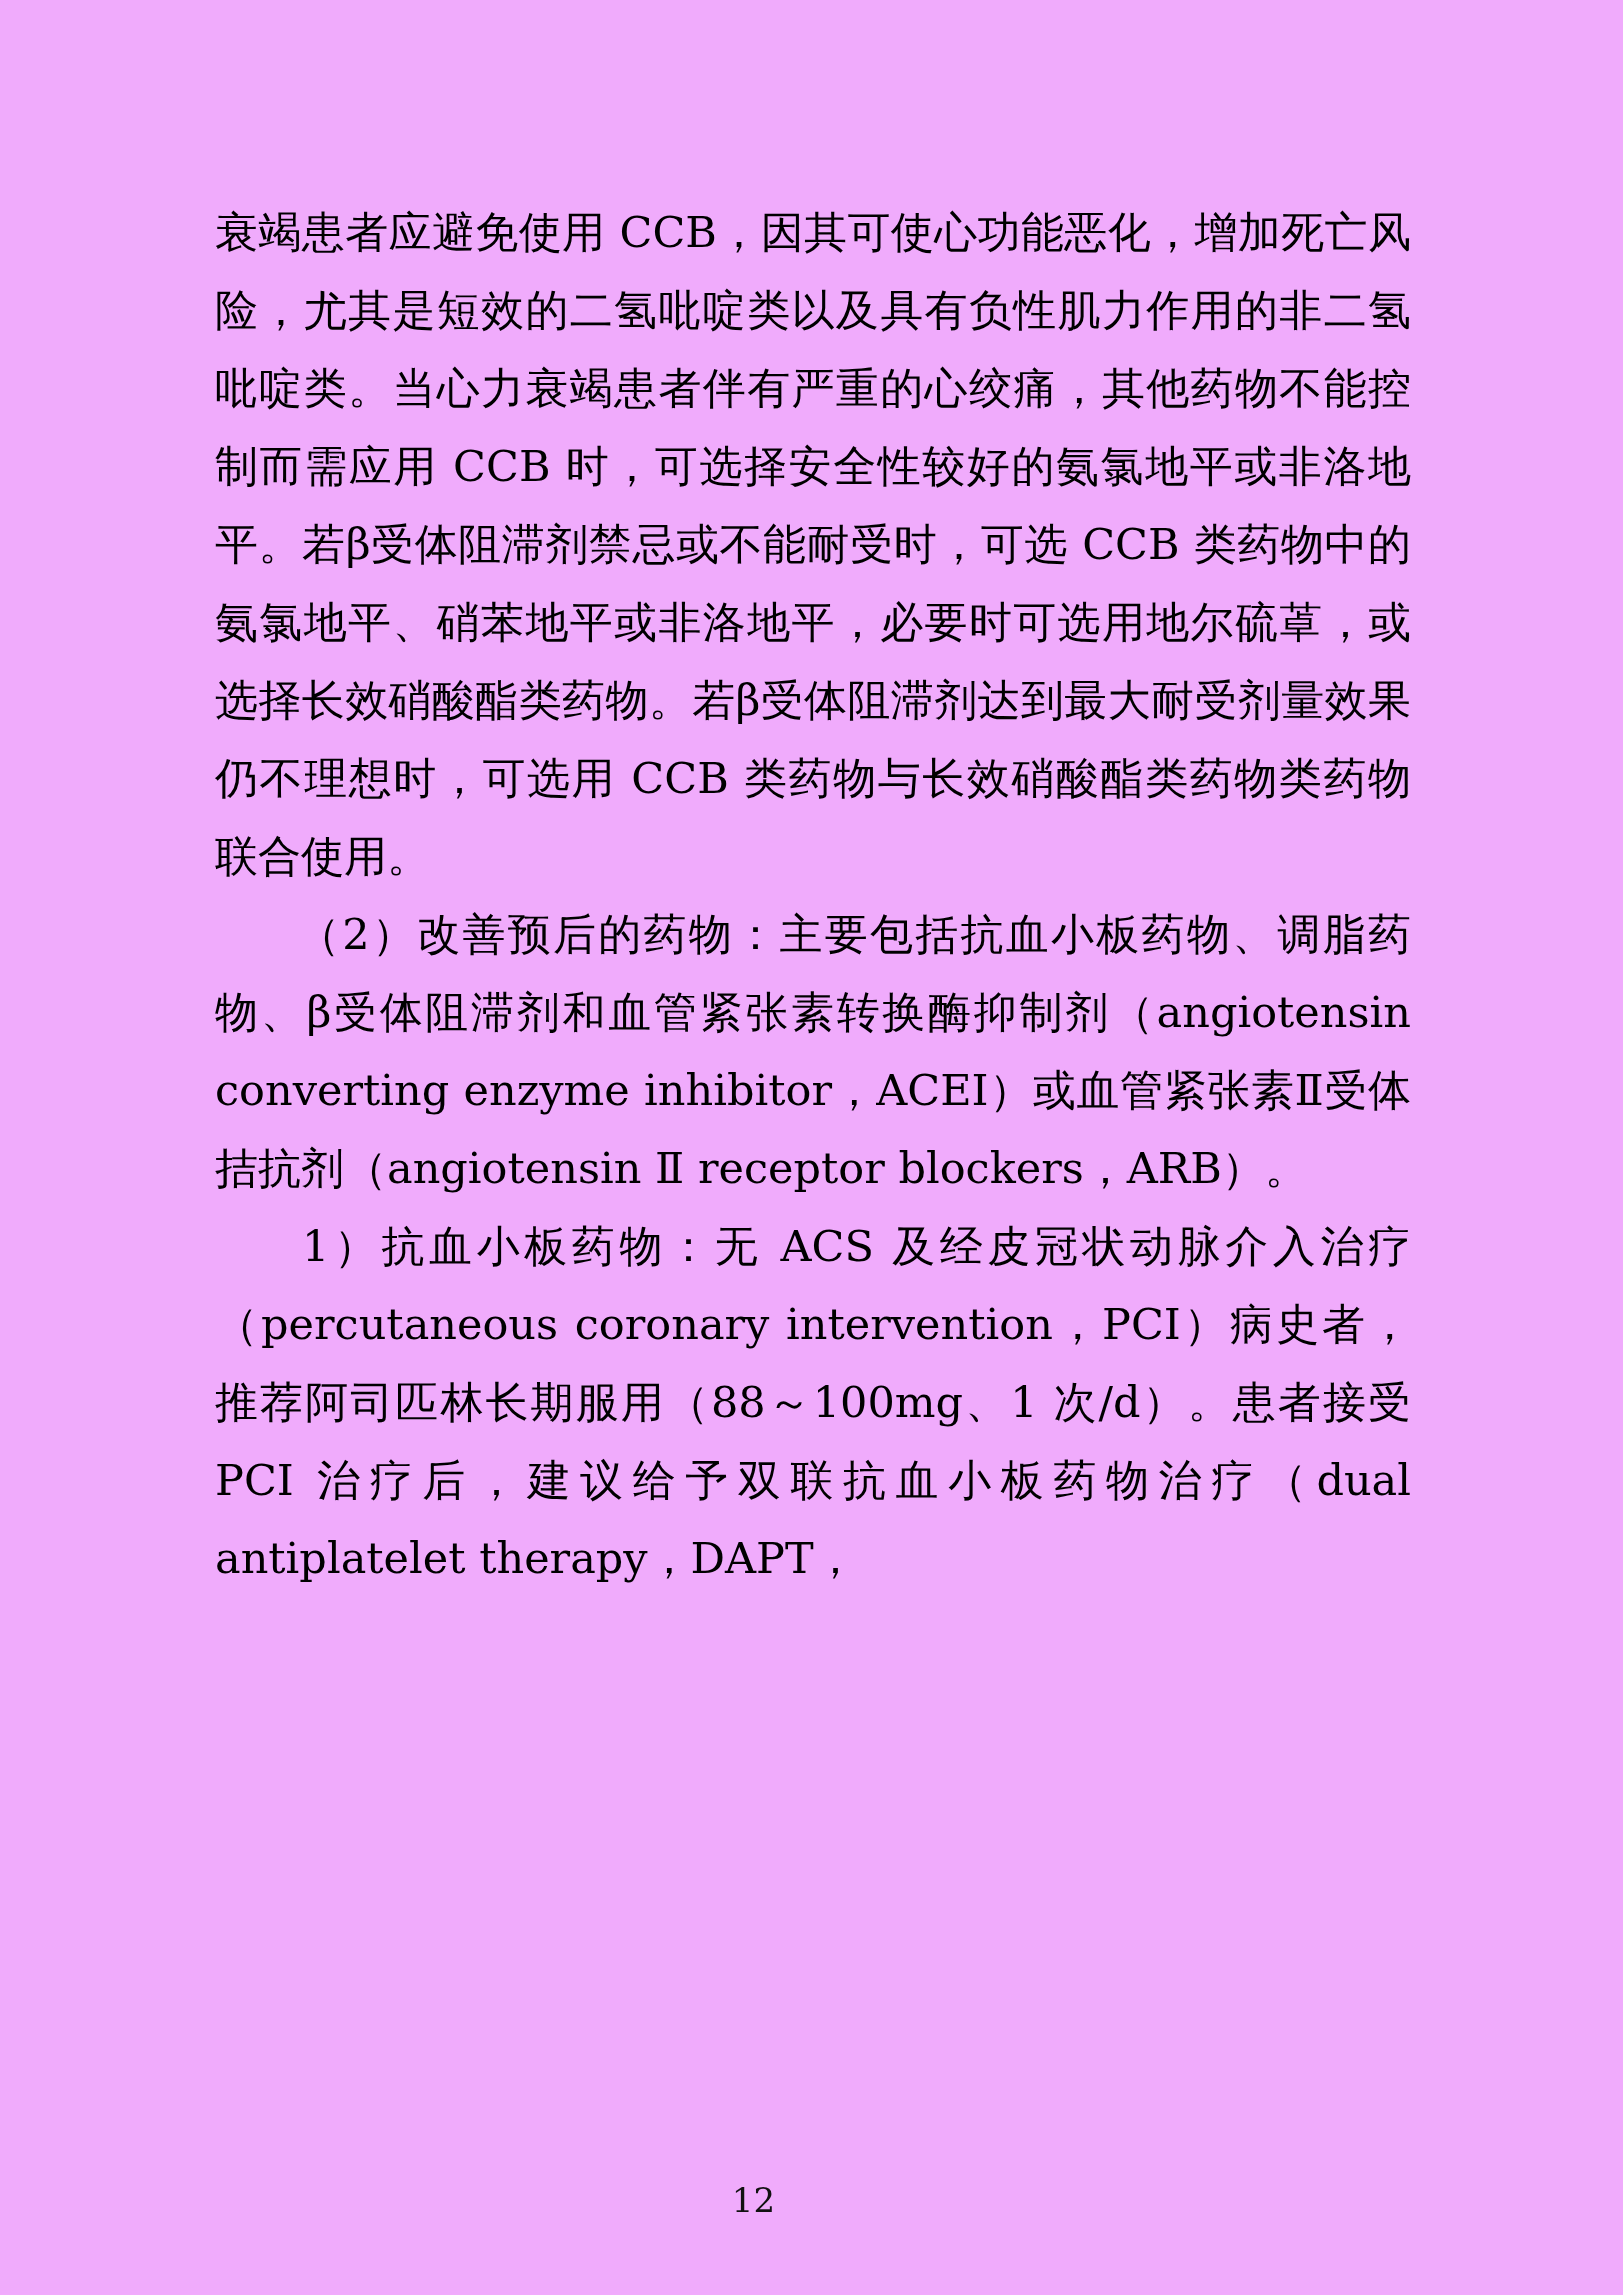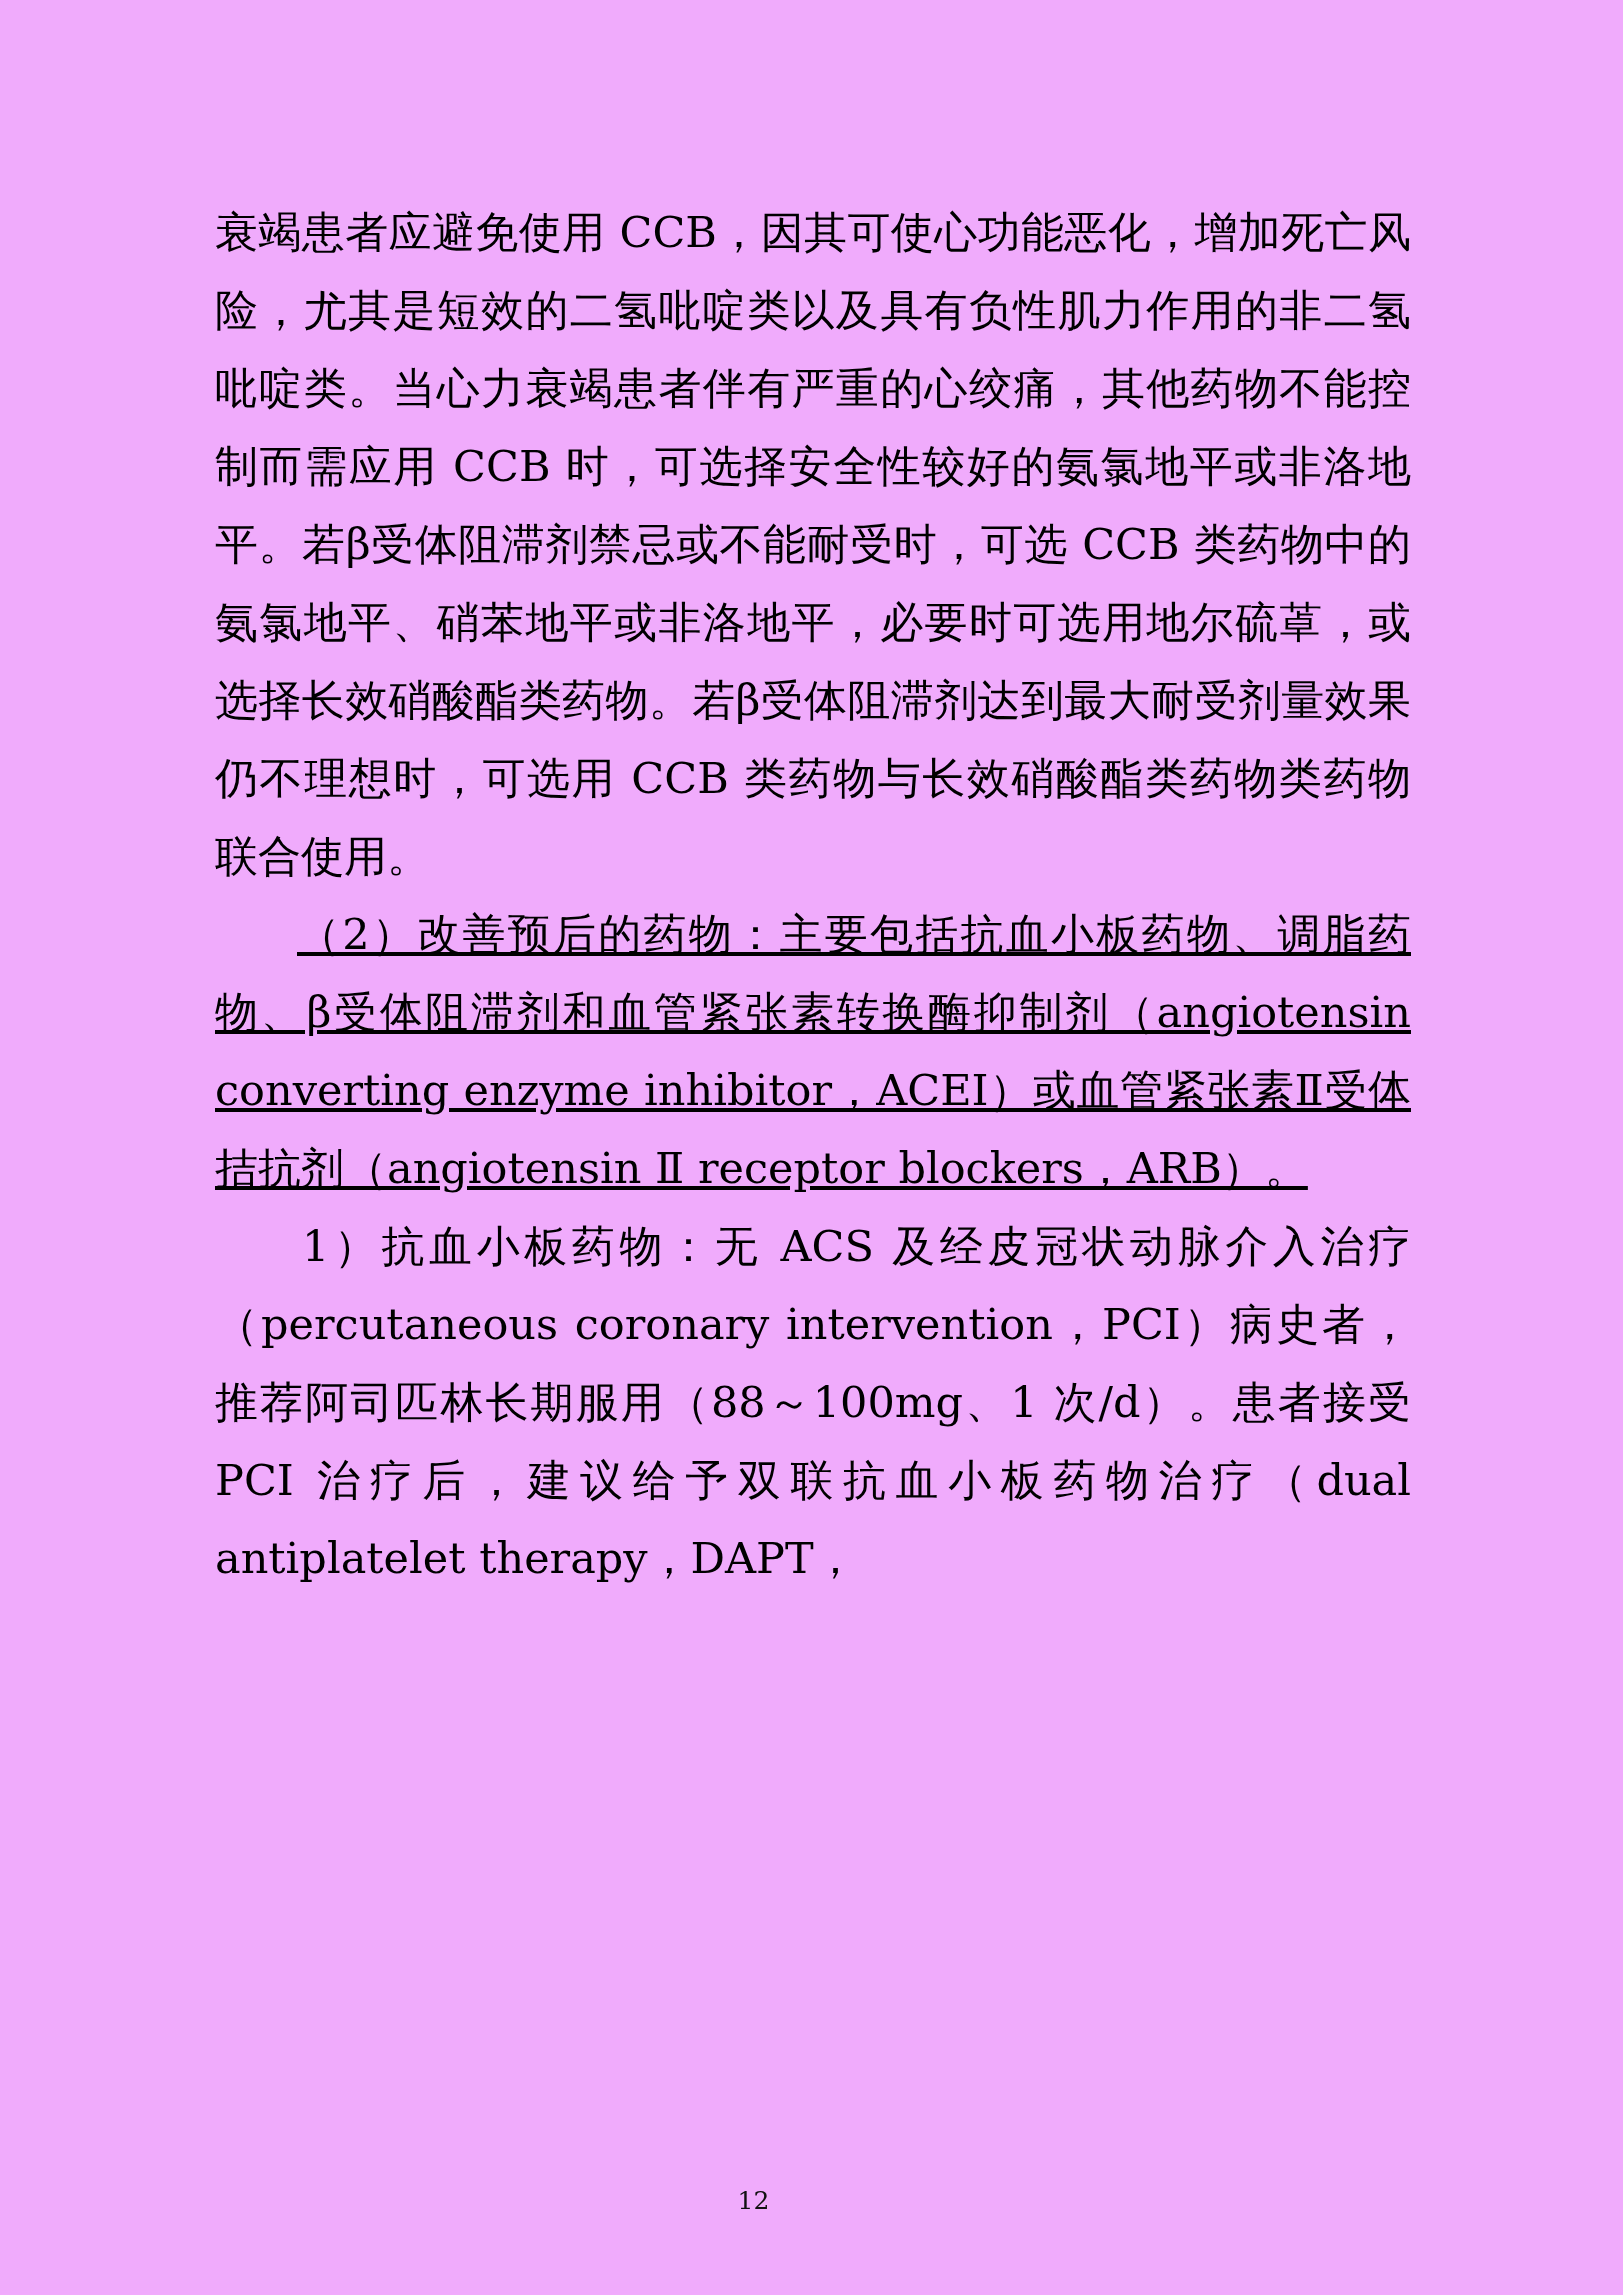--- a/index.html
+++ b/index.html
@@ -36,29 +36,28 @@
     letter-spacing: 0px;
     word-spacing: 0px;
     font-weight: 400;
     -webkit-font-feature-settings: normal;
   }
   .para.indent {
     text-indent: 87px;
   }
   .para.indent-paren {
     text-indent: 82px;
-    text-decoration: underline;
   }
   .page-number {
     position: absolute;
     left: 0;
     top: 2184px;
     width: 1507px;
     text-align: center;
-    font-size: 25px;
+    font-size: 34px;
     line-height: 33px;
     font-family: "DejaVu Serif", "Liberation Serif", serif;
     color: #111111;
   }
 </style>
 </head>
 <body>
 
 <div class="page">
 

